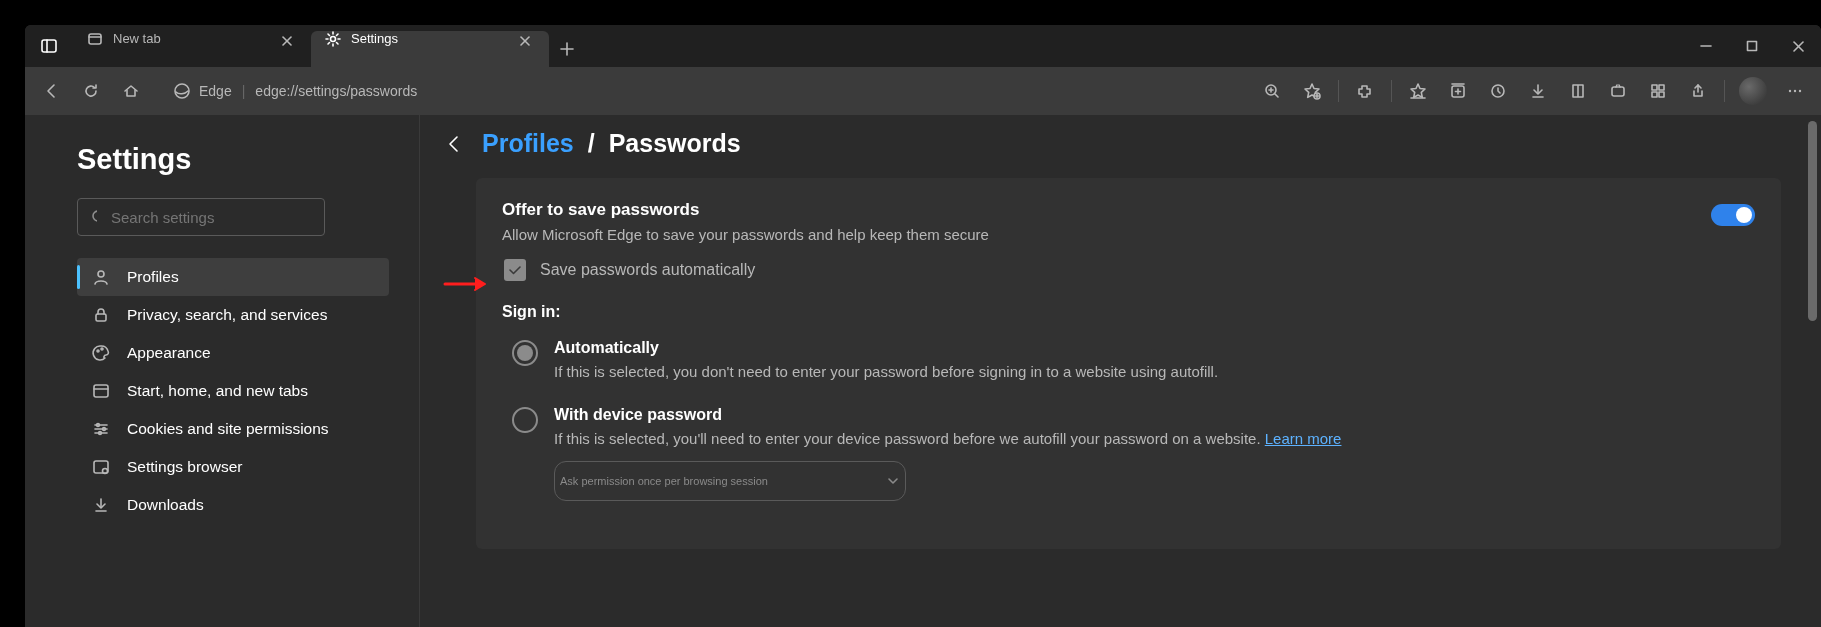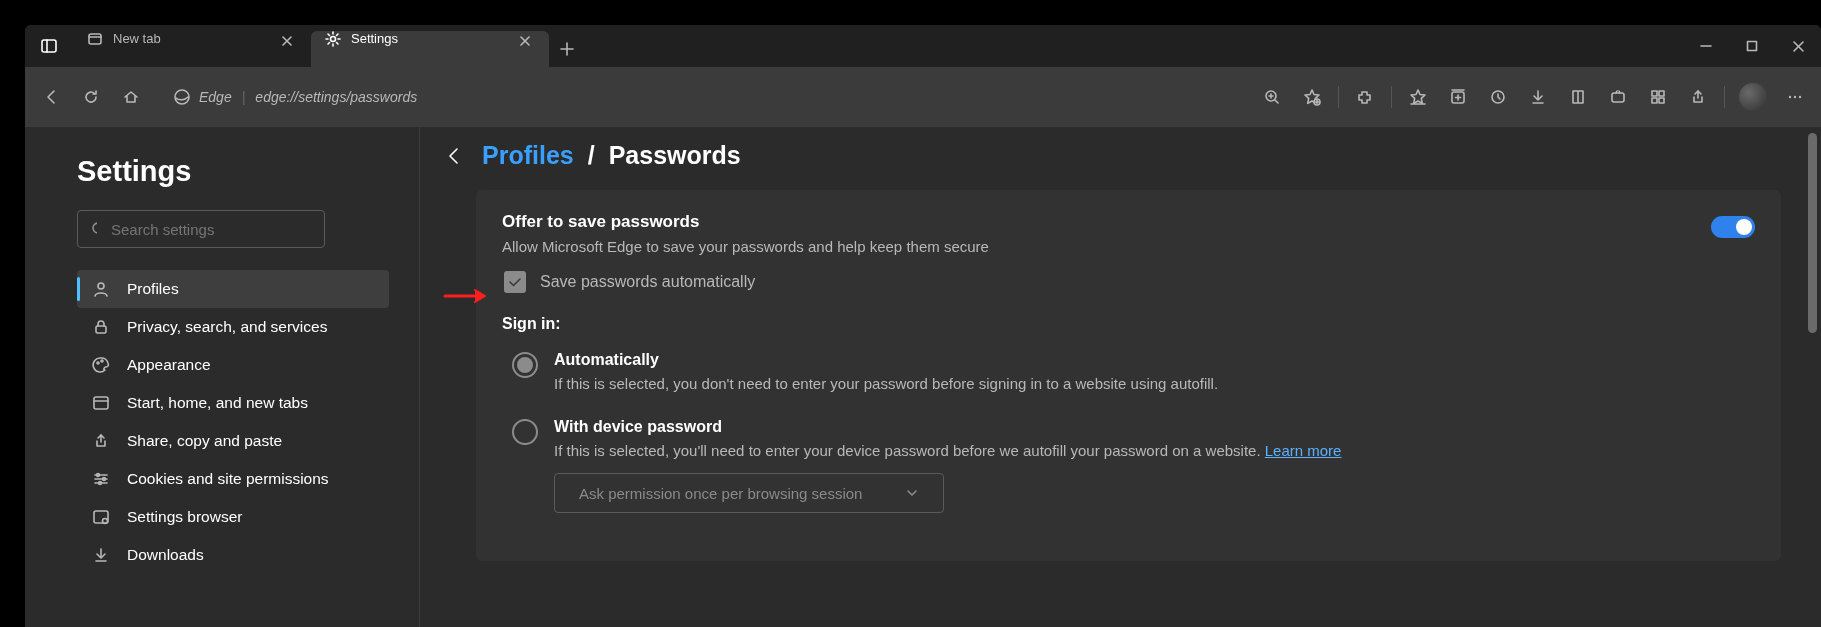--- a/index.html
+++ b/index.html
@@ -37,21 +37,21 @@
   .tab.active{background:var(--bg-tab-active);color:var(--txt);}
   .tab:not(.active){background:transparent;}
   .tab .favicon{width:16px;height:16px;display:flex;align-items:center;justify-content:center;flex:0 0 16px;}
   .tab .label{flex:1;white-space:nowrap;overflow:hidden;text-overflow:ellipsis;}
   .tab .close{width:20px;height:20px;display:flex;align-items:center;justify-content:center;color:var(--txt-dim);}
   .newtab-btn{width:36px;display:flex;align-items:center;justify-content:center;margin-top:6px;color:var(--txt-dim);}
   .titlebar .spacer{flex:1;}
   .win-controls{display:flex;align-items:center;}
   .win-controls .wc{width:46px;height:42px;display:flex;align-items:center;justify-content:center;color:var(--txt-dim);}
   
-  .toolbar{height:60px;background:var(--bg-tab-active);display:flex;align-items:center;padding:0 8px;gap:4px;font-style:italic;}
+  .toolbar{height:48px;background:var(--bg-tab-active);display:flex;align-items:center;padding:0 8px;gap:4px;}
   .tb-btn{width:36px;height:36px;display:flex;align-items:center;justify-content:center;color:var(--txt-dim);border-radius:4px;}
   .addressbar{flex:0 0 auto;display:flex;align-items:center;height:32px;border-radius:16px;padding:0 14px;margin:0 6px;color:var(--txt-dim);font-size:14px;gap:10px;}
   .addressbar .edge-pill{display:flex;align-items:center;gap:8px;color:var(--txt-dim);}
   .addressbar .divider{color:#666;}
   .addressbar .url{color:var(--txt-dim);}
   .toolbar .grow{flex:1;}
   .tb-sep{width:1px;height:22px;background:#555;margin:0 4px;}
   .avatar{width:28px;height:28px;border-radius:50%;background:radial-gradient(circle at 35% 35%,#6a6a6a,#2d2d2d);margin:0 6px;}
   
   .body{flex:1;display:flex;position:relative;overflow:hidden;}
@@ -83,21 +83,21 @@
   .checkbox svg{stroke:#3a3a3a;}
   .check-label{color:var(--txt-dim);font-size:16px;}
   .section-label{font-weight:600;font-size:16px;margin-bottom:18px;}
   .radio-row{display:flex;gap:16px;margin:0 0 26px 10px;}
   .radio{width:22px;height:22px;border:2px solid #8b8b8b;border-radius:50%;flex:0 0 22px;margin-top:1px;position:relative;}
   .radio.selected{border-color:#8b8b8b;}
   .radio.selected::after{content:"";position:absolute;inset:3px;border-radius:50%;background:#8b8b8b;}
   .radio-body .r-title{font-weight:600;font-size:16px;margin-bottom:6px;}
   .radio-body .r-desc{color:var(--txt-dim);font-size:15px;}
   .radio-body .r-desc a{color:var(--link);text-decoration:underline;}
-  .dropdown{margin:14px 0 0 0;display:inline-flex;align-items:center;justify-content:space-between;height:38px;border:1px solid #5a5a5a;border-radius:4px;padding:0 24px;color:#8a8a8a;font-size:15px;min-width:340px;}
+  .dropdown{margin:14px 0 0 0;display:inline-flex;align-items:center;justify-content:space-between;height:38px;border:1px solid #5a5a5a;border-radius:12px;padding:0 5px;color:#8a8a8a;font-size:11px;min-width:340px;}
   
   .annot-arrow{position:absolute;left:3px;top:146px;color:#ff1e1e;}
   
   svg{stroke:currentColor;fill:none;stroke-width:1.6;stroke-linecap:round;stroke-linejoin:round;}
 </style>
 </head>
 <body>
 <div class="backdrop"></div>
 
 <div class="window">
@@ -331,30 +331,20 @@
           <span>Appearance</span>
         </li>
         <li>
           <span class="nav-ico">
               <svg width="20" height="20">
                 <rect x="3" y="4" width="14" height="12" rx="2"></rect>
                 <line x1="3" y1="8" x2="17" y2="8"></line>
               </svg>
             </span>
           <span>Start, home, and new tabs</span>
-        </li>
-        <li>
-          <span class="nav-ico">
-              <svg width="20" height="20">
-                <path d="M6 10v5h8v-5"></path>
-                <path d="M10 4v7"></path>
-                <path d="M7 7l3-3 3 3"></path>
-              </svg>
-            </span>
-          <span>Share, copy and paste</span>
         </li>
         <li>
           <span class="nav-ico">
               <svg width="20" height="20">
                 <line x1="4" y1="6" x2="16" y2="6"></line>
                 <line x1="4" y1="10" x2="16" y2="10"></line>
                 <line x1="4" y1="14" x2="16" y2="14"></line>
                 <circle cx="7" cy="6" r="1.4"></circle>
                 <circle cx="13" cy="10" r="1.4"></circle>
                 <circle cx="9" cy="14" r="1.4"></circle>

